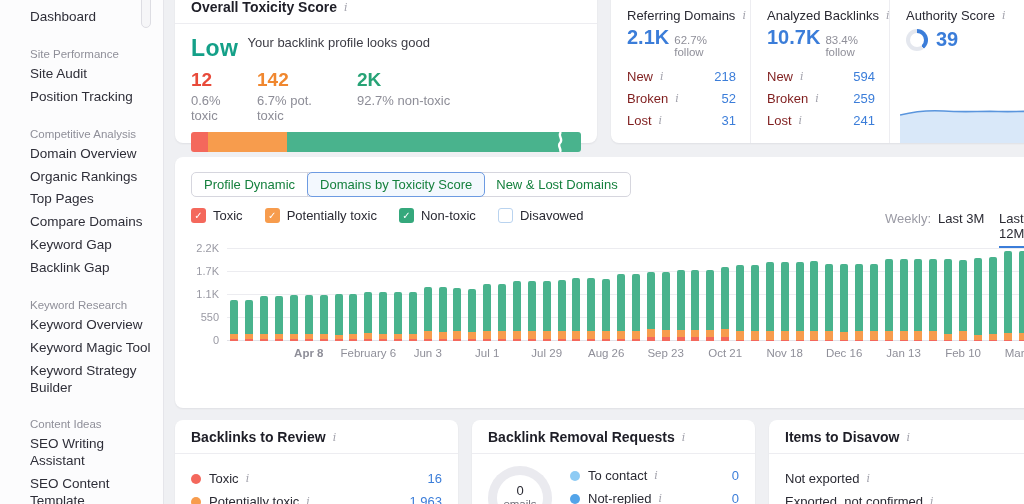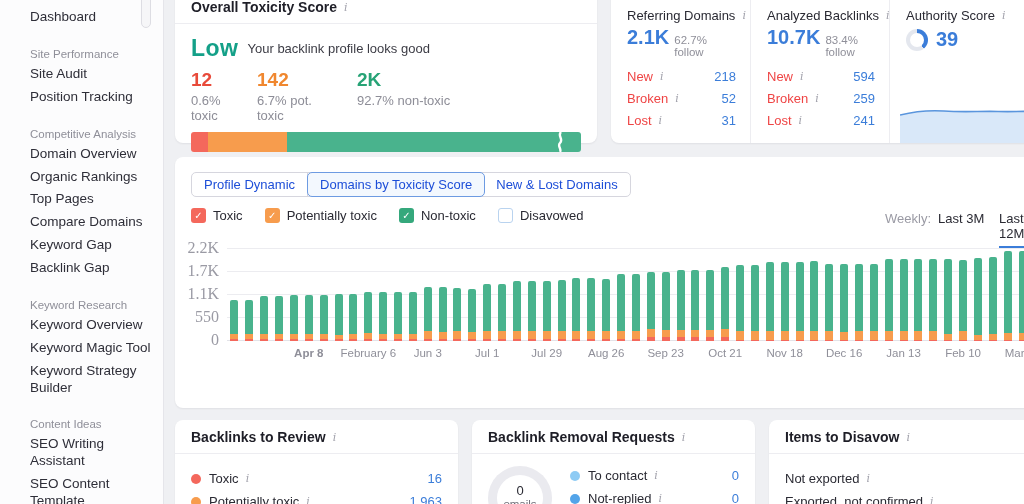--- a/index.html
+++ b/index.html
@@ -16,21 +16,21 @@
 
   
   .card { position:absolute; background:#fff; border-radius:8px; box-shadow:0 1px 2px rgba(30,30,40,.07); }
   .card-head { display:flex; align-items:center; padding:9px 16px 8px; border-bottom:1px solid #ededf1; }
   .card-title { font-size:14px; font-weight:bold; color:#1e1e27; }
   .info { display:inline-block; margin-left:7px; font-family:"DejaVu Serif", serif; font-style:italic; font-size:11px; color:#a3a3ad; }
 
   
   .tox-card { left:175px; top:-10px; width:422px; height:153px; }
   .tox-body { padding:11px 16px 0; }
-  .score-line { display:flex; align-items:center; }
+  .score-line { display:flex; align-items:flex-start; }
   .score-word { font-size:23px; font-weight:bold; color:#14a088; letter-spacing:.5px; }
   .score-desc { margin-left:9px; font-size:13px; color:#3c3c45; }
   .tox-stats { display:flex; margin-top:7px; }
   .tox-stat { margin-right:22px; }
   .tox-stat:nth-child(1){ width:44px; } .tox-stat:nth-child(2){ width:78px; }
   .tox-stat .v { font-size:19px; font-weight:bold; display:block; }
   .tox-stat .l { font-size:13px; color:#8d8d97; display:block; margin-top:2px; }
   .stack-bar { position:relative; display:flex; height:20px; margin-top:9px; border-radius:3px; overflow:hidden; }
   .stack-bar .seg { height:100%; }
   .squiggle { position:absolute; right:16px; top:0; }
@@ -39,47 +39,47 @@
   .metrics-card { left:611px; top:-10px; width:424px; height:153px; display:flex; }
   .m-col { padding:18px 14px 0 16px; width:139px; position:relative; }
   .m-col + .m-col { border-left:1px solid #ededf1; }
   .m-col.authority { width:146px; }
   .m-title { font-size:13px; color:#2a2a33; white-space:nowrap; }
   .m-value-row { display:flex; align-items:baseline; margin-top:3px; }
   .m-value { font-size:20px; font-weight:bold; color:#3b7dd9; }
   .m-sub { margin-left:5px; font-size:11.5px; color:#8f8f99; }
   .m-rows { margin-top:7px; }
   .m-row { display:flex; align-items:center; font-size:13px; padding:3.5px 0; }
-  .m-row .lbl { color:#ef4444; }
+  .m-row .lbl { color:#7f1d1d; }
   .m-row .val { margin-left:auto; color:#3b7dd9; cursor:pointer; }
   .donut { width:22px; height:22px; border-radius:50%; position:relative; margin-right:8px; align-self:center; }
   .donut::after { content:""; position:absolute; left:4px; top:4px; width:14px; height:14px; border-radius:50%; background:#fff; }
   .as-num { font-size:20px; font-weight:bold; color:#3b7dd9; }
   .as-chart { position:absolute; left:10px; right:0; bottom:0; height:40px; }
 
   
   .trend-card { left:175px; top:157px; width:860px; height:251px; }
   .tabs { position:absolute; left:16px; top:15px; display:inline-flex; background:#fff; border:1px solid #d6d6de; border-radius:5px; }
-  .tab { padding:4px 12px; font-size:13px; color:#1d4ed8; border-right:1px solid #d6d6de; cursor:pointer; white-space:nowrap; }
+  .tab { padding:4px 12px; font-size:13px; color:#15803d; border-right:1px solid #d6d6de; cursor:pointer; white-space:nowrap; }
   .tab:last-child { border-right:none; }
   .tab.active { margin:-1px; border:1px solid #6d9be2; border-radius:5px; background:#f3f8fe; position:relative; z-index:1; }
   .filters { position:absolute; left:16px; top:51px; display:flex; align-items:center; }
   .filter { display:flex; align-items:center; margin-right:22px; cursor:pointer; }
   .cbox { width:15px; height:15px; border-radius:3px; margin-right:7px; display:flex; align-items:center; justify-content:center; font-size:10px; color:#fff; }
   .cbox.unchecked { background:#fff; border:1.5px solid #b9d3ef; }
   .filter .flabel { font-size:13px; color:#2a2a33; }
   .period { position:absolute; top:54px; left:0; right:0; height:22px; font-size:13px; }
   .period .pw { position:absolute; left:710px; color:#9a9aa4; }
   .period .opt { position:absolute; cursor:pointer; color:#2a2a33; font-weight:normal; }
   .period .opt.o0 { left:763px; }
   .period .opt.o1 { left:824px; padding-bottom:5px; border-bottom:2px solid #3b7dd9; }
   .chart { position:absolute; left:52px; right:5px; top:88px; height:96px; }
   .gridline { position:absolute; left:0; right:0; height:1px; background:#ececf0; }
   .gridline.zero { background:#e3e3e8; }
-  .ytick { position:absolute; right:100%; margin-right:8px; transform:translateY(-50%); font-size:16px; color:#9a9aa4; white-space:nowrap;font-family:Liberation Serif, serif; }
+  .ytick { position:absolute; right:100%; margin-right:8px; transform:translateY(-50%); font-size:11px; color:#9a9aa4; white-space:nowrap; }
   .bar { position:absolute; bottom:0; width:8px; transform:translateX(-50%); display:flex; flex-direction:column; justify-content:flex-end; }
   .bar .sg { width:100%; }
   .bar .sg.g { border-radius:2px 2px 0 0; }
   .xlabels { position:absolute; left:52px; right:5px; top:190px; height:16px; }
   .xlabel { position:absolute; transform:translateX(-50%); font-size:11.5px; color:#8f8f99; white-space:nowrap; }
   .report-btn { position:absolute; left:16px; top:217px; padding:5px 12px; font-size:13px; color:#2a2a33; background:#f4f4f7; border:1px solid #cfcfd8; border-radius:5px; cursor:pointer; font-family:inherit; }
 
   
   .bcard { top:420px; height:120px; }
   .b1 { left:175px; width:283px; }

